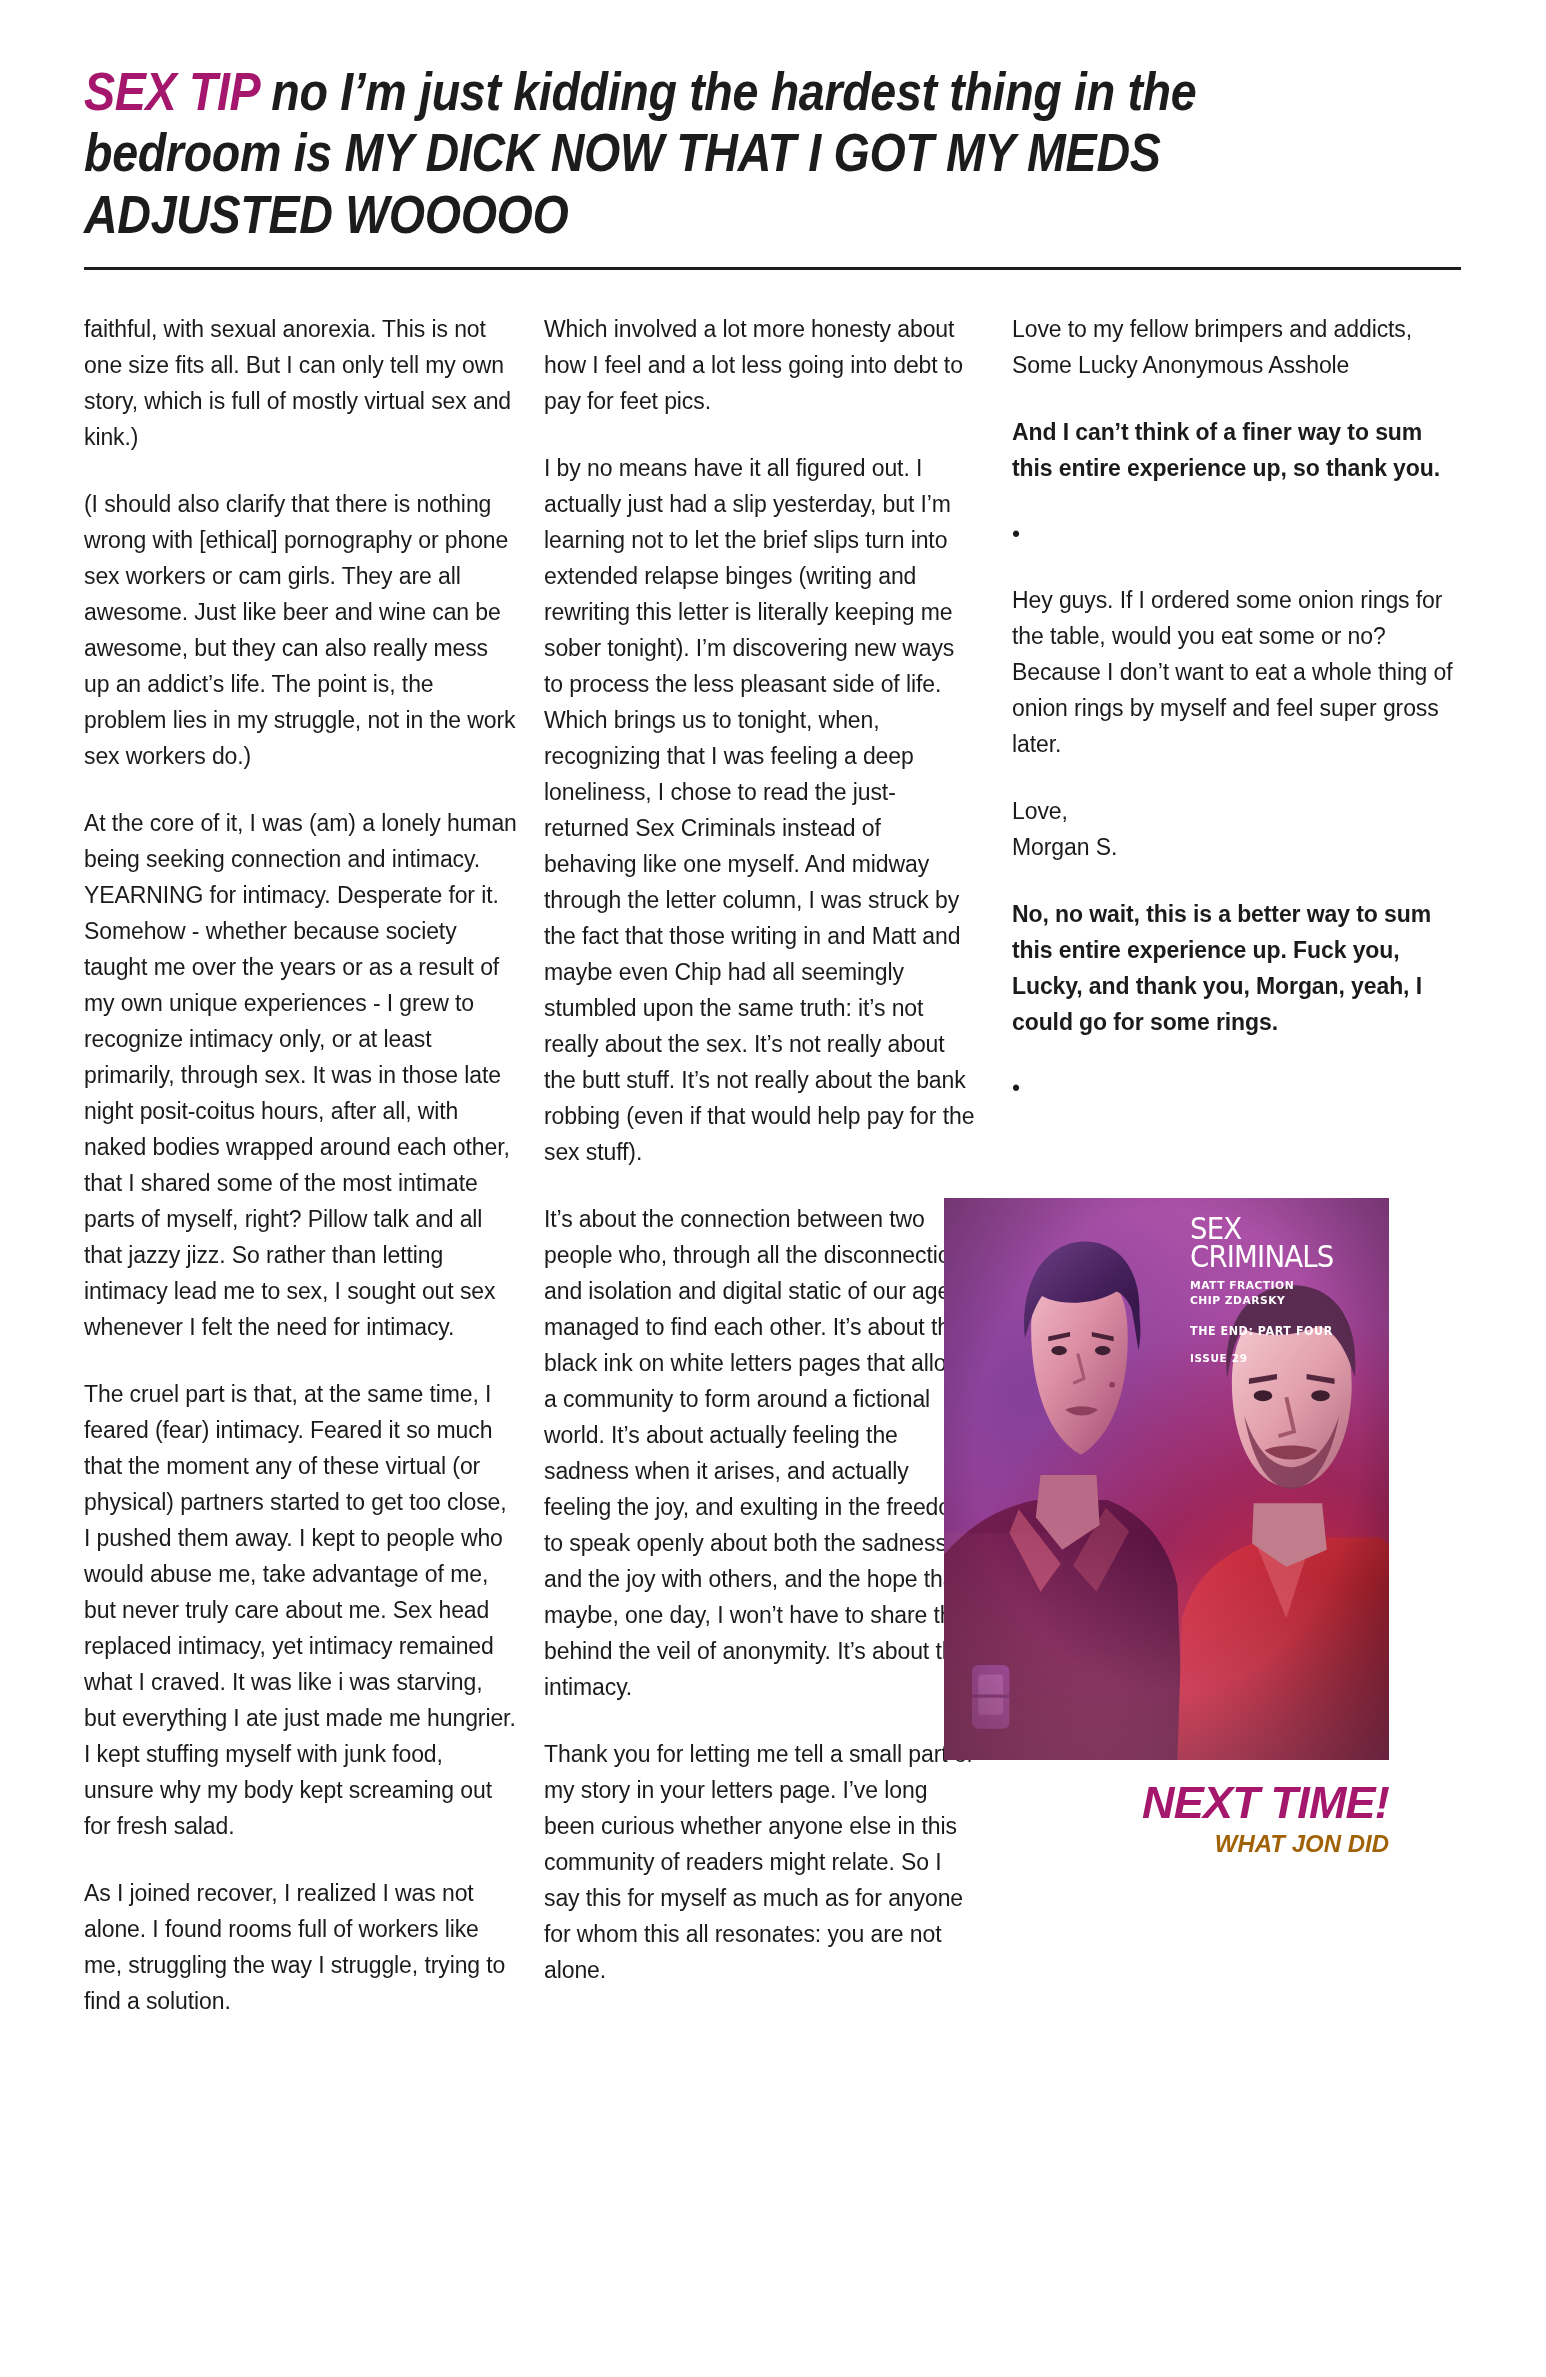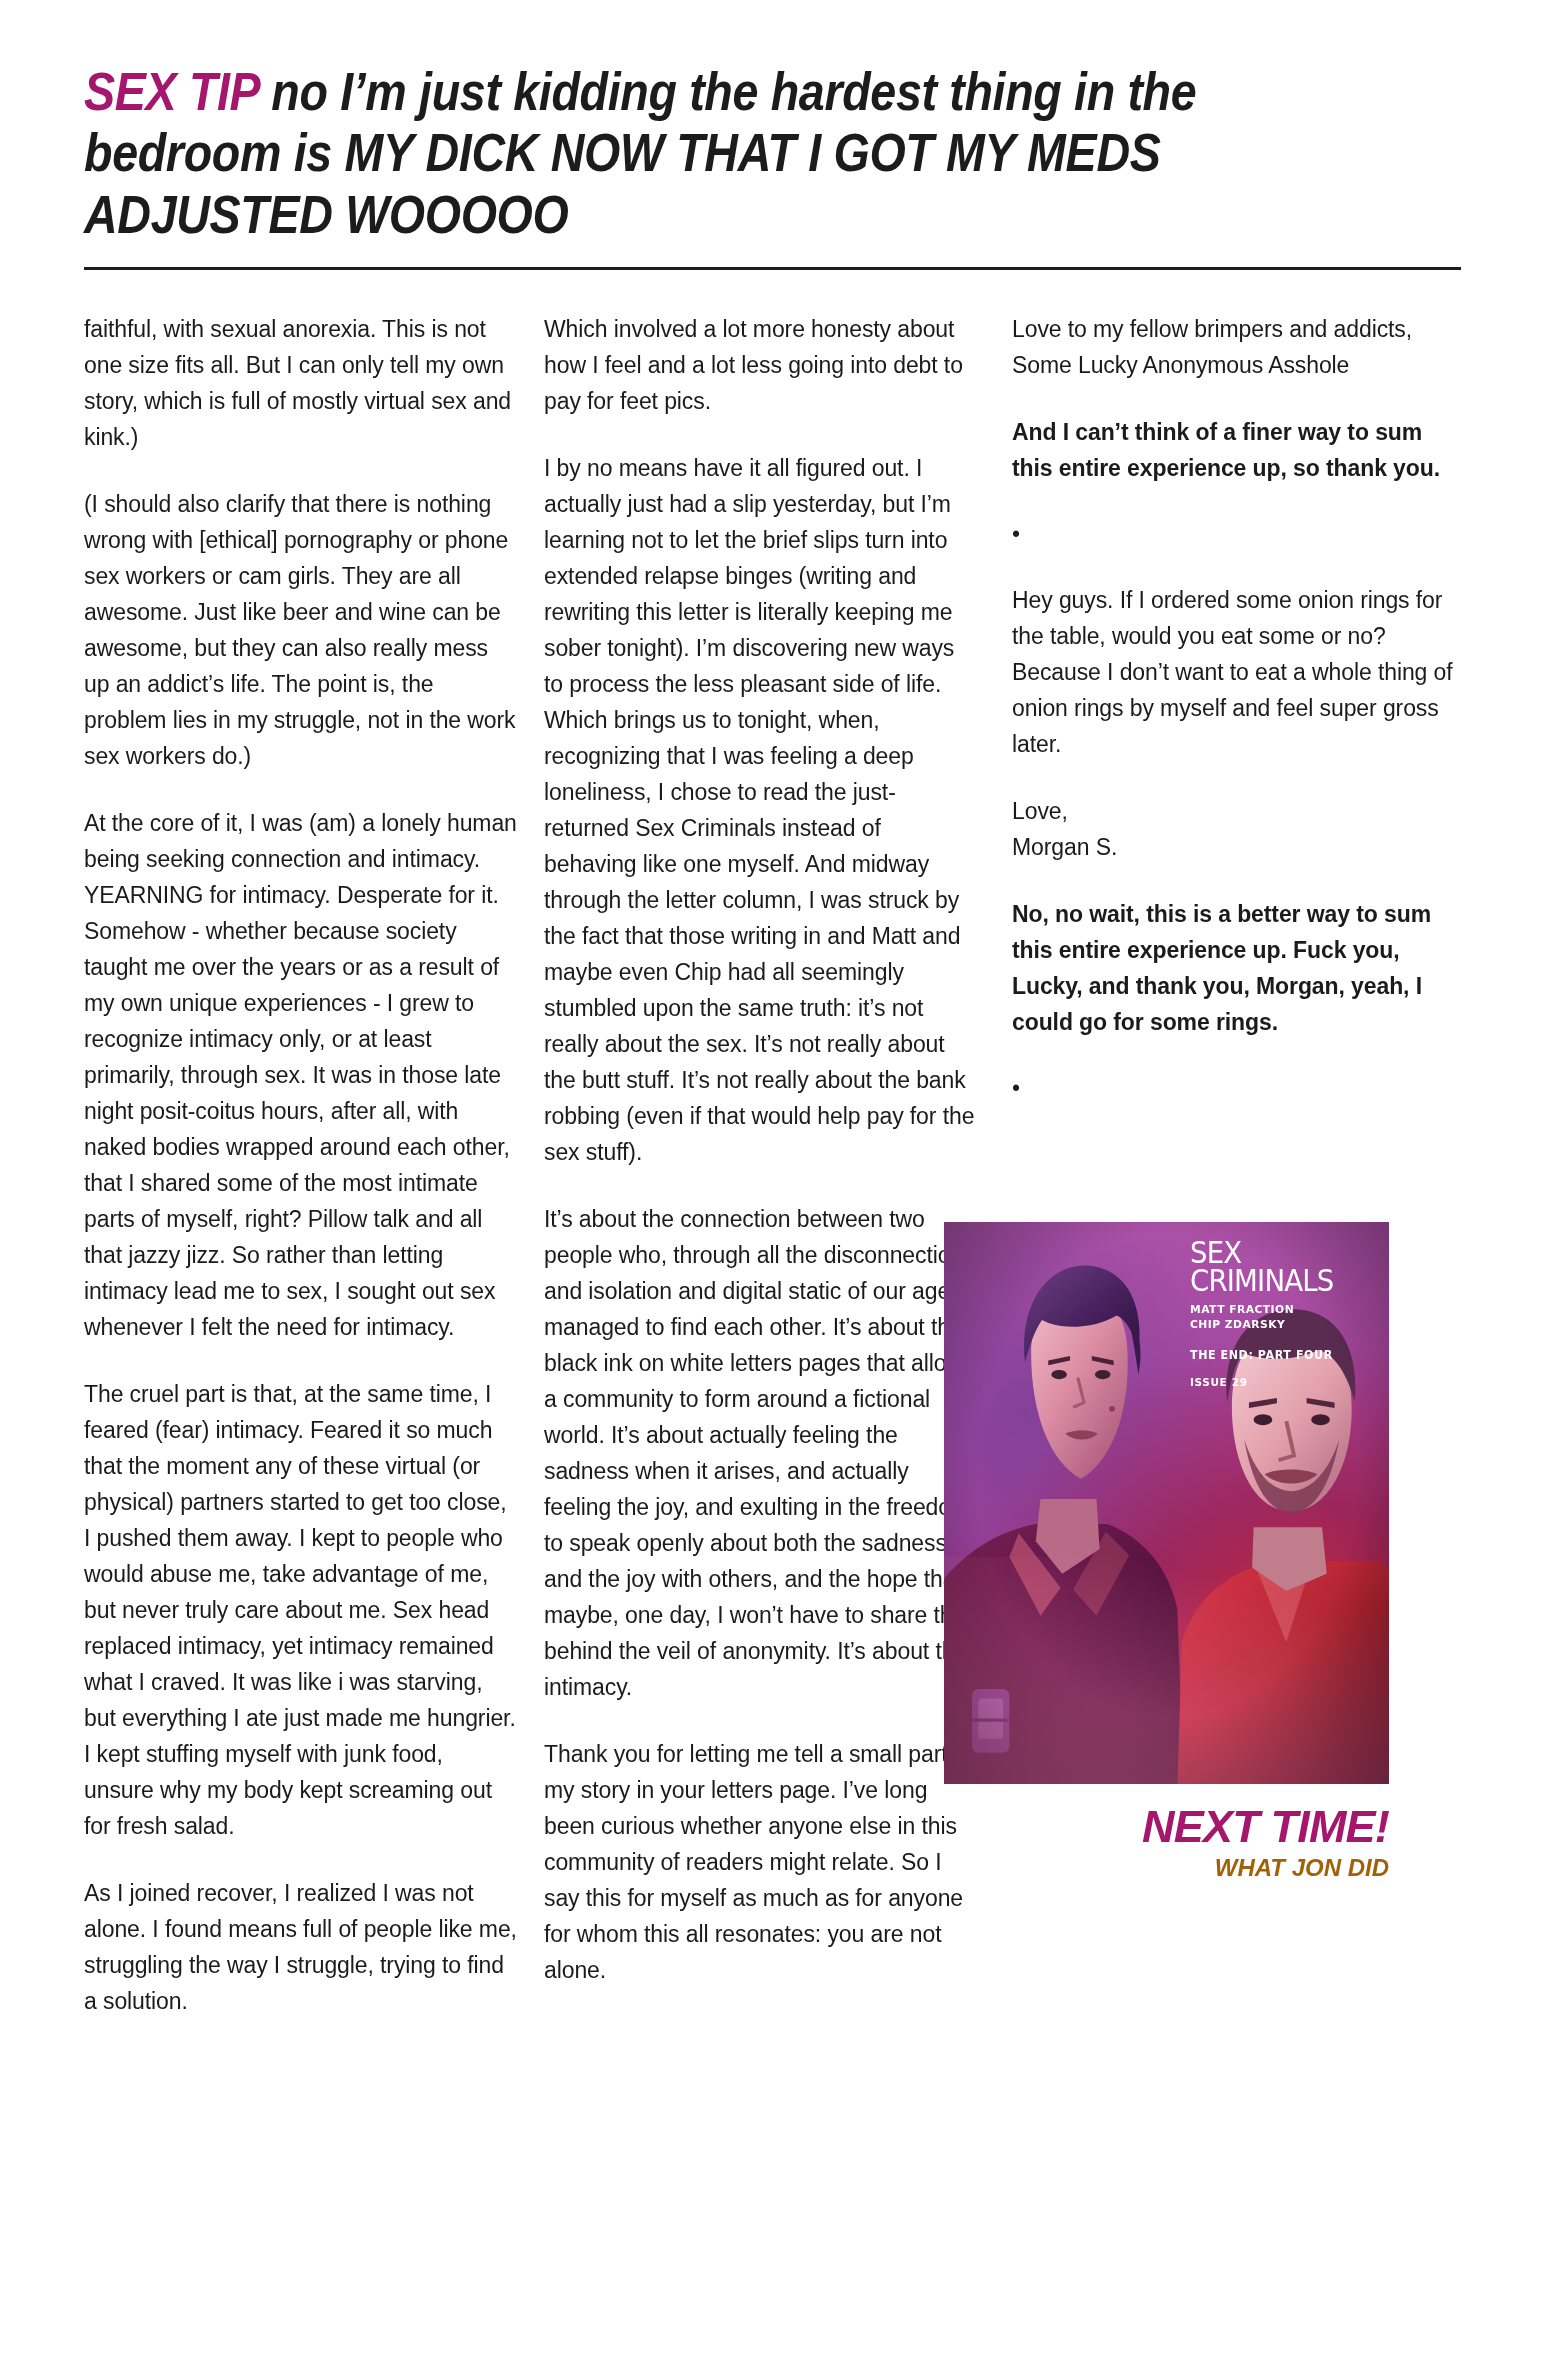--- a/index.html
+++ b/index.html
@@ -36,21 +36,21 @@
     font-size:23px;line-height:36px;
     letter-spacing:-0.1px;
     color:#1b1b1b;
   }
   p.body.bold{font-weight:700;}
   p.sep{
     margin:0 0 31px 0;font-size:23px;line-height:34px;color:#1b1b1b;
   }
 
   
-  .cover-block{position:absolute;left:944px;top:1198px;width:445px;margin-top:24px;}
+  .cover-block{position:absolute;left:944px;top:1198px;width:445px;}
   .cover{
     position:relative;width:445px;height:562px;overflow:hidden;
     background:
       radial-gradient(115% 90% at 78% 78%, rgba(210,40,60,0.92) 0%, rgba(160,25,60,0.55) 32%, rgba(150,45,130,0.0) 64%),
       radial-gradient(85% 70% at 18% 34%, rgba(120,60,150,0.75) 0%, rgba(140,60,155,0.15) 55%, rgba(0,0,0,0) 78%),
       linear-gradient(160deg,#b057ab 0%,#ab4fa6 26%,#a13f93 48%,#8a2d6d 70%,#5e1540 100%);
   }
   .cover svg{position:absolute;inset:0;width:100%;height:100%;display:block;}
   .cover-text{position:absolute;left:246px;top:17px;width:185px;z-index:5;}
   .cv-title{
@@ -102,21 +102,21 @@
   </div>
   <div class="rule"></div>
 
   <div class="cols">
 
     <div class="col col-1">
       <p class="body">faithful, with sexual anorexia. This is not one size fits all. But I can only tell my own story, which is full of mostly virtual sex and kink.)</p>
       <p class="body">(I should also clarify that there is nothing wrong with [ethical] pornography or phone sex workers or cam girls. They are all awesome. Just like beer and wine can be awesome, but they can also really mess up an addict’s life. The point is, the problem lies in my struggle, not in the work sex workers do.)</p>
       <p class="body">At the core of it, I was (am) a lonely human being seeking connection and intimacy. YEARNING for intimacy. Desperate for it. Somehow - whether because society taught me over the years or as a result of my own unique experiences - I grew to recognize intimacy only, or at least primarily, through sex. It was in those late night posit-coitus hours, after all, with naked bodies wrapped around each other, that I shared some of the most intimate parts of myself, right? Pillow talk and all that jazzy jizz. So rather than letting intimacy lead me to sex, I sought out sex whenever I felt the need for intimacy.</p>
       <p class="body">The cruel part is that, at the same time, I feared (fear) intimacy. Feared it so much that the moment any of these virtual (or physical) partners started to get too close, I pushed them away. I kept to people who would abuse me, take advantage of me, but never truly care about me. Sex head replaced intimacy, yet intimacy remained what I craved. It was like i was starving, but everything I ate just made me hungrier. I kept stuffing myself with junk food, unsure why my body kept screaming out for fresh salad.</p>
-      <p class="body">As I joined recover, I realized I was not alone. I found means full of people like me, struggling the way I struggle, trying to find a solution.</p>
+      <p class="body">As I joined recover, I realized I was not alone. I found rooms full of workers like me, struggling the way I struggle, trying to find a solution.</p>
     </div>
 
     <div class="col col-2">
       <p class="body">Which involved a lot more honesty about how I feel and a lot less going into debt to pay for feet pics.</p>
       <p class="body">I by no means have it all figured out. I actually just had a slip yesterday, but I’m learning not to let the brief slips turn into extended relapse binges (writing and rewriting this letter is literally keeping me sober tonight). I’m discovering new ways to process the less pleasant side of life. Which brings us to tonight, when, recognizing that I was feeling a deep loneliness, I chose to read the just-returned Sex Criminals instead of behaving like one myself. And midway through the letter column, I was struck by the fact that those writing in and Matt and maybe even Chip had all seemingly stumbled upon the same truth: it’s not really about the sex. It’s not really about the butt stuff. It’s not really about the bank robbing (even if that would help pay for the sex stuff).</p>
       <p class="body">It’s about the connection between two people who, through all the disconnection and isolation and digital static of our age, managed to find each other. It’s about the black ink on white letters pages that allows a community to form around a fictional world. It’s about actually feeling the sadness when it arises, and actually feeling the joy, and exulting in the freedom to speak openly about both the sadness and the joy with others, and the hope that maybe, one day, I won’t have to share this behind the veil of anonymity. It’s about the intimacy.</p>
       <p class="body">Thank you for letting me tell a small part of my story in your letters page. I’ve long been curious whether anyone else in this community of readers might relate. So I say this for myself as much as for anyone for whom this all resonates: you are not alone.</p>
     </div>
 
     <div class="col col-3">

